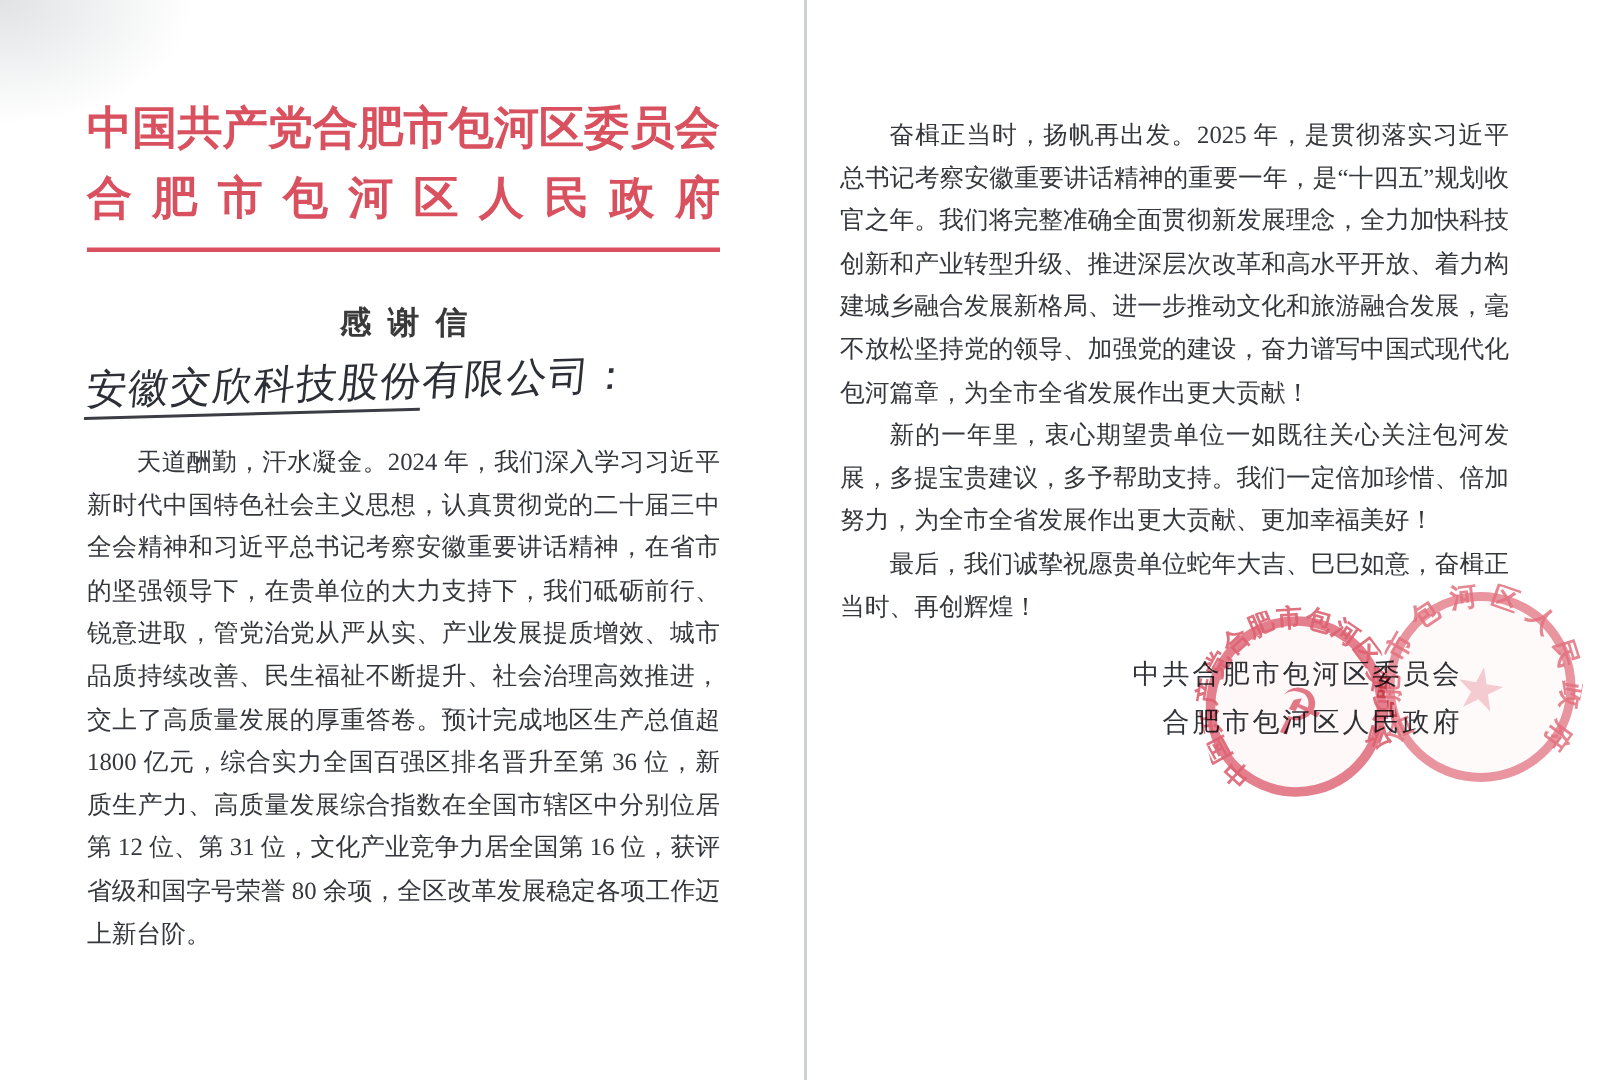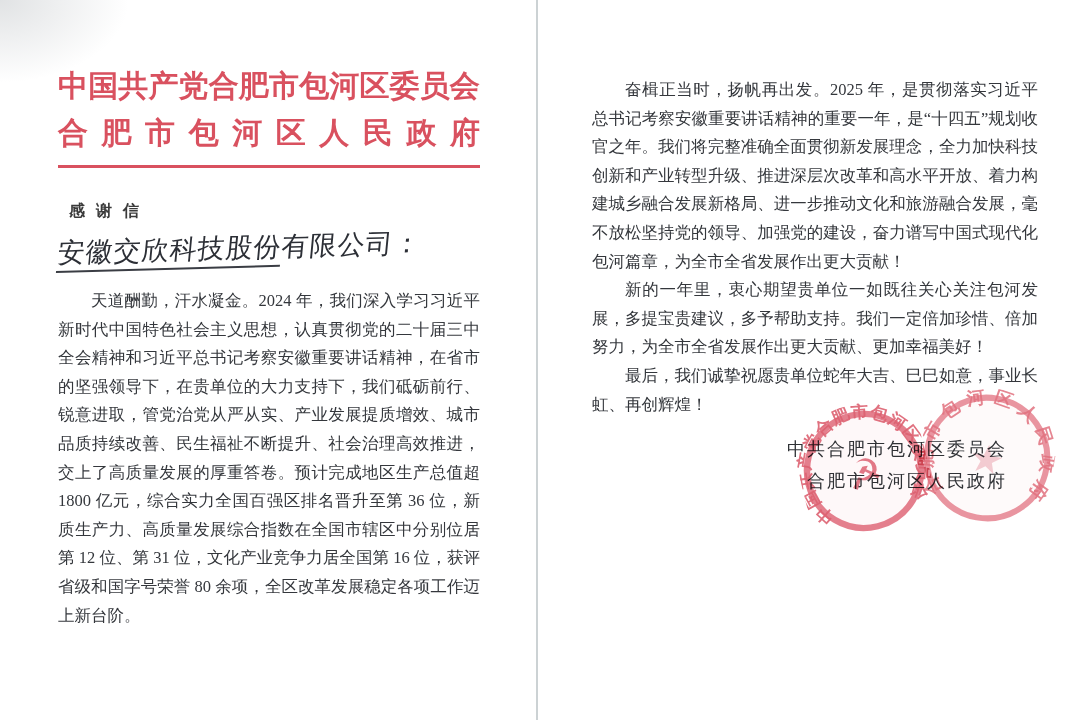--- a/index.html
+++ b/index.html
@@ -21,39 +21,39 @@
   
   .page-left{position:absolute;left:58px;top:62px;width:422px;}
   .doc-header{
     color:#d9515f;
     font-family:"DejaVu Sans","Liberation Sans",sans-serif;
     font-weight:700;font-size:30px;line-height:47px;
   }
   .char-justify{display:flex;justify-content:space-between;}
   .red-rule{height:3px;background:#d9515f;margin-top:9px;}
   .letter-title{
-    margin-top:33px;font-size:16px;font-weight:700;
+    margin-top:33px;text-align:center;font-size:21px;font-weight:700;
     letter-spacing:11px;color:#3a3a3a;text-indent:11px;
   }
   .addressee{
     margin-top:13px;height:52px;font-size:27px;color:#2c2f36;
     transform:rotate(-1.6deg);transform-origin:left center;
     white-space:nowrap;
   }
   .addressee .ink{display:inline-block;transform:skewX(-7deg);letter-spacing:1px;}
   .addr-underlined{border-bottom:2px solid #3a3d44;padding-bottom:3px;}
   .para{
     margin:0;font-size:16.5px;line-height:28.6px;text-align:justify;
     text-indent:2em;color:#34373c;
     font-family:"Liberation Serif","DejaVu Serif",serif;
   }
   .page-left .para{width:422px;}
   .p-first{margin-top:6px;}
   
-  .page-right{position:absolute;left:592px;top:76px;width:446px;}
+  .page-right{position:absolute;left:560px;top:76px;width:446px;}
   .page-right .para{width:446px;}
   .sign-block{margin-top:14px;font-size:18px;line-height:32px;letter-spacing:2px;color:#2f3236;}
   .sign-line{text-align:right;padding-right:31px;}
   .date-line{text-align:right;padding-right:48px;letter-spacing:1px;}
   
   .seal{position:absolute;mix-blend-mode:multiply;pointer-events:none;}
   .seal-party{left:800px;top:404px;width:128px;height:134px;transform:rotate(-14deg);}
   .seal-gov{left:920px;top:388px;width:134px;height:140px;transform:rotate(10deg);opacity:.92;}
   .seal svg{width:100%;height:100%;}
   .seal-ring-text{
@@ -108,21 +108,21 @@
       <span class="addr-underlined">安徽交欣科技股份</span><span>有限公司</span><span>：</span>
     </span>
   </div>
 
   <p class="para">天道酬勤，汗水凝金。2024 年，我们深入学习习近平新时代中国特色社会主义思想，认真贯彻党的二十届三中全会精神和习近平总书记考察安徽重要讲话精神，在省市的坚强领导下，在贵单位的大力支持下，我们砥砺前行、锐意进取，管党治党从严从实、产业发展提质增效、城市品质持续改善、民生福祉不断提升、社会治理高效推进，交上了高质量发展的厚重答卷。预计完成地区生产总值超 1800 亿元，综合实力全国百强区排名晋升至第 36 位，新质生产力、高质量发展综合指数在全国市辖区中分别位居第 12 位、第 31 位，文化产业竞争力居全国第 16 位，获评省级和国字号荣誉 80 余项，全区改革发展稳定各项工作迈上新台阶。</p>
 </div>
 
 <div class="page-right">
   <p class="para">奋楫正当时，扬帆再出发。2025 年，是贯彻落实习近平总书记考察安徽重要讲话精神的重要一年，是“十四五”规划收官之年。我们将完整准确全面贯彻新发展理念，全力加快科技创新和产业转型升级、推进深层次改革和高水平开放、着力构建城乡融合发展新格局、进一步推动文化和旅游融合发展，毫不放松坚持党的领导、加强党的建设，奋力谱写中国式现代化包河篇章，为全市全省发展作出更大贡献！</p>
   <p class="para">新的一年里，衷心期望贵单位一如既往关心关注包河发展，多提宝贵建议，多予帮助支持。我们一定倍加珍惜、倍加努力，为全市全省发展作出更大贡献、更加幸福美好！</p>
-  <p class="para">最后，我们诚挚祝愿贵单位蛇年大吉、巳巳如意，事业长虹、再创辉煌！</p>
+  <p class="para">最后，我们诚挚祝愿贵单位蛇年大吉、巳巳如意，奋楫正当时、再创辉煌！</p>
 
   <div class="sign-block">
     <div class="sign-line">中共合肥市包河区委员会</div>
     <div class="sign-line">合肥市包河区人民政府</div>
   </div>
 </div>
 
 <div class="seal seal-party">
   <svg viewBox="0 0 200 200">
     <circle cx="100" cy="100" r="89" fill="rgba(240,150,160,0.08)" stroke="#e0697a" stroke-width="10" opacity="0.85"></circle>

